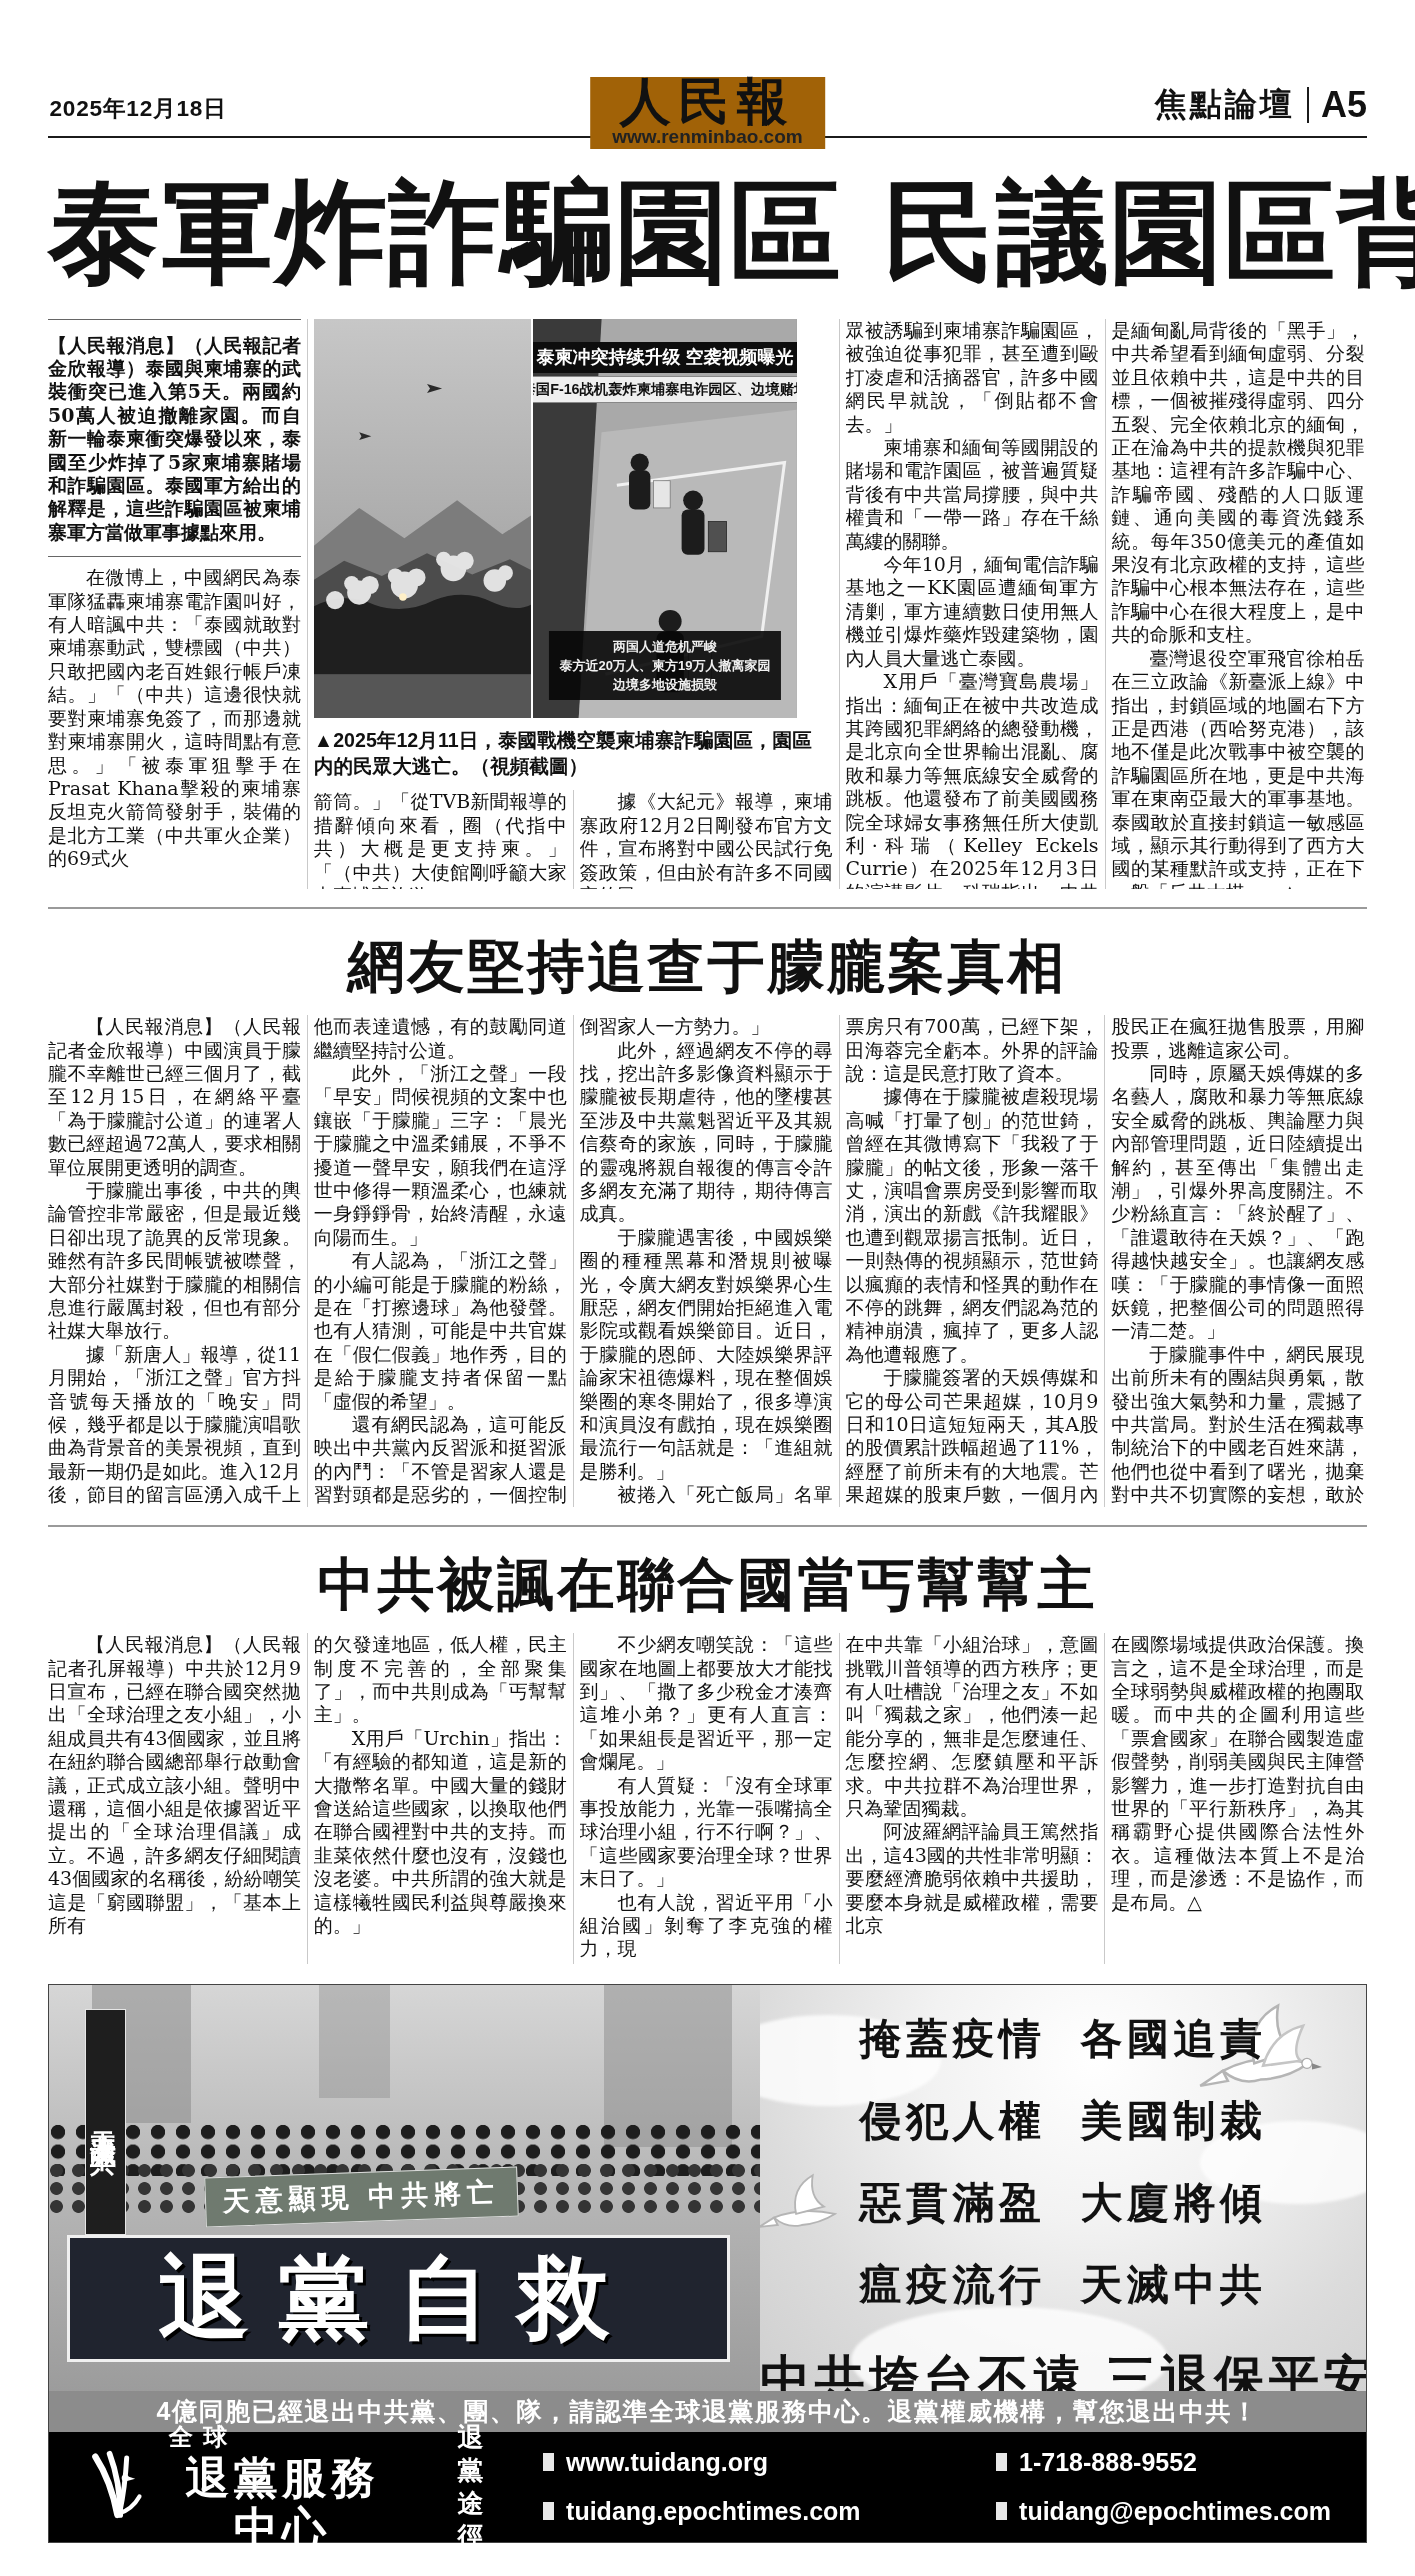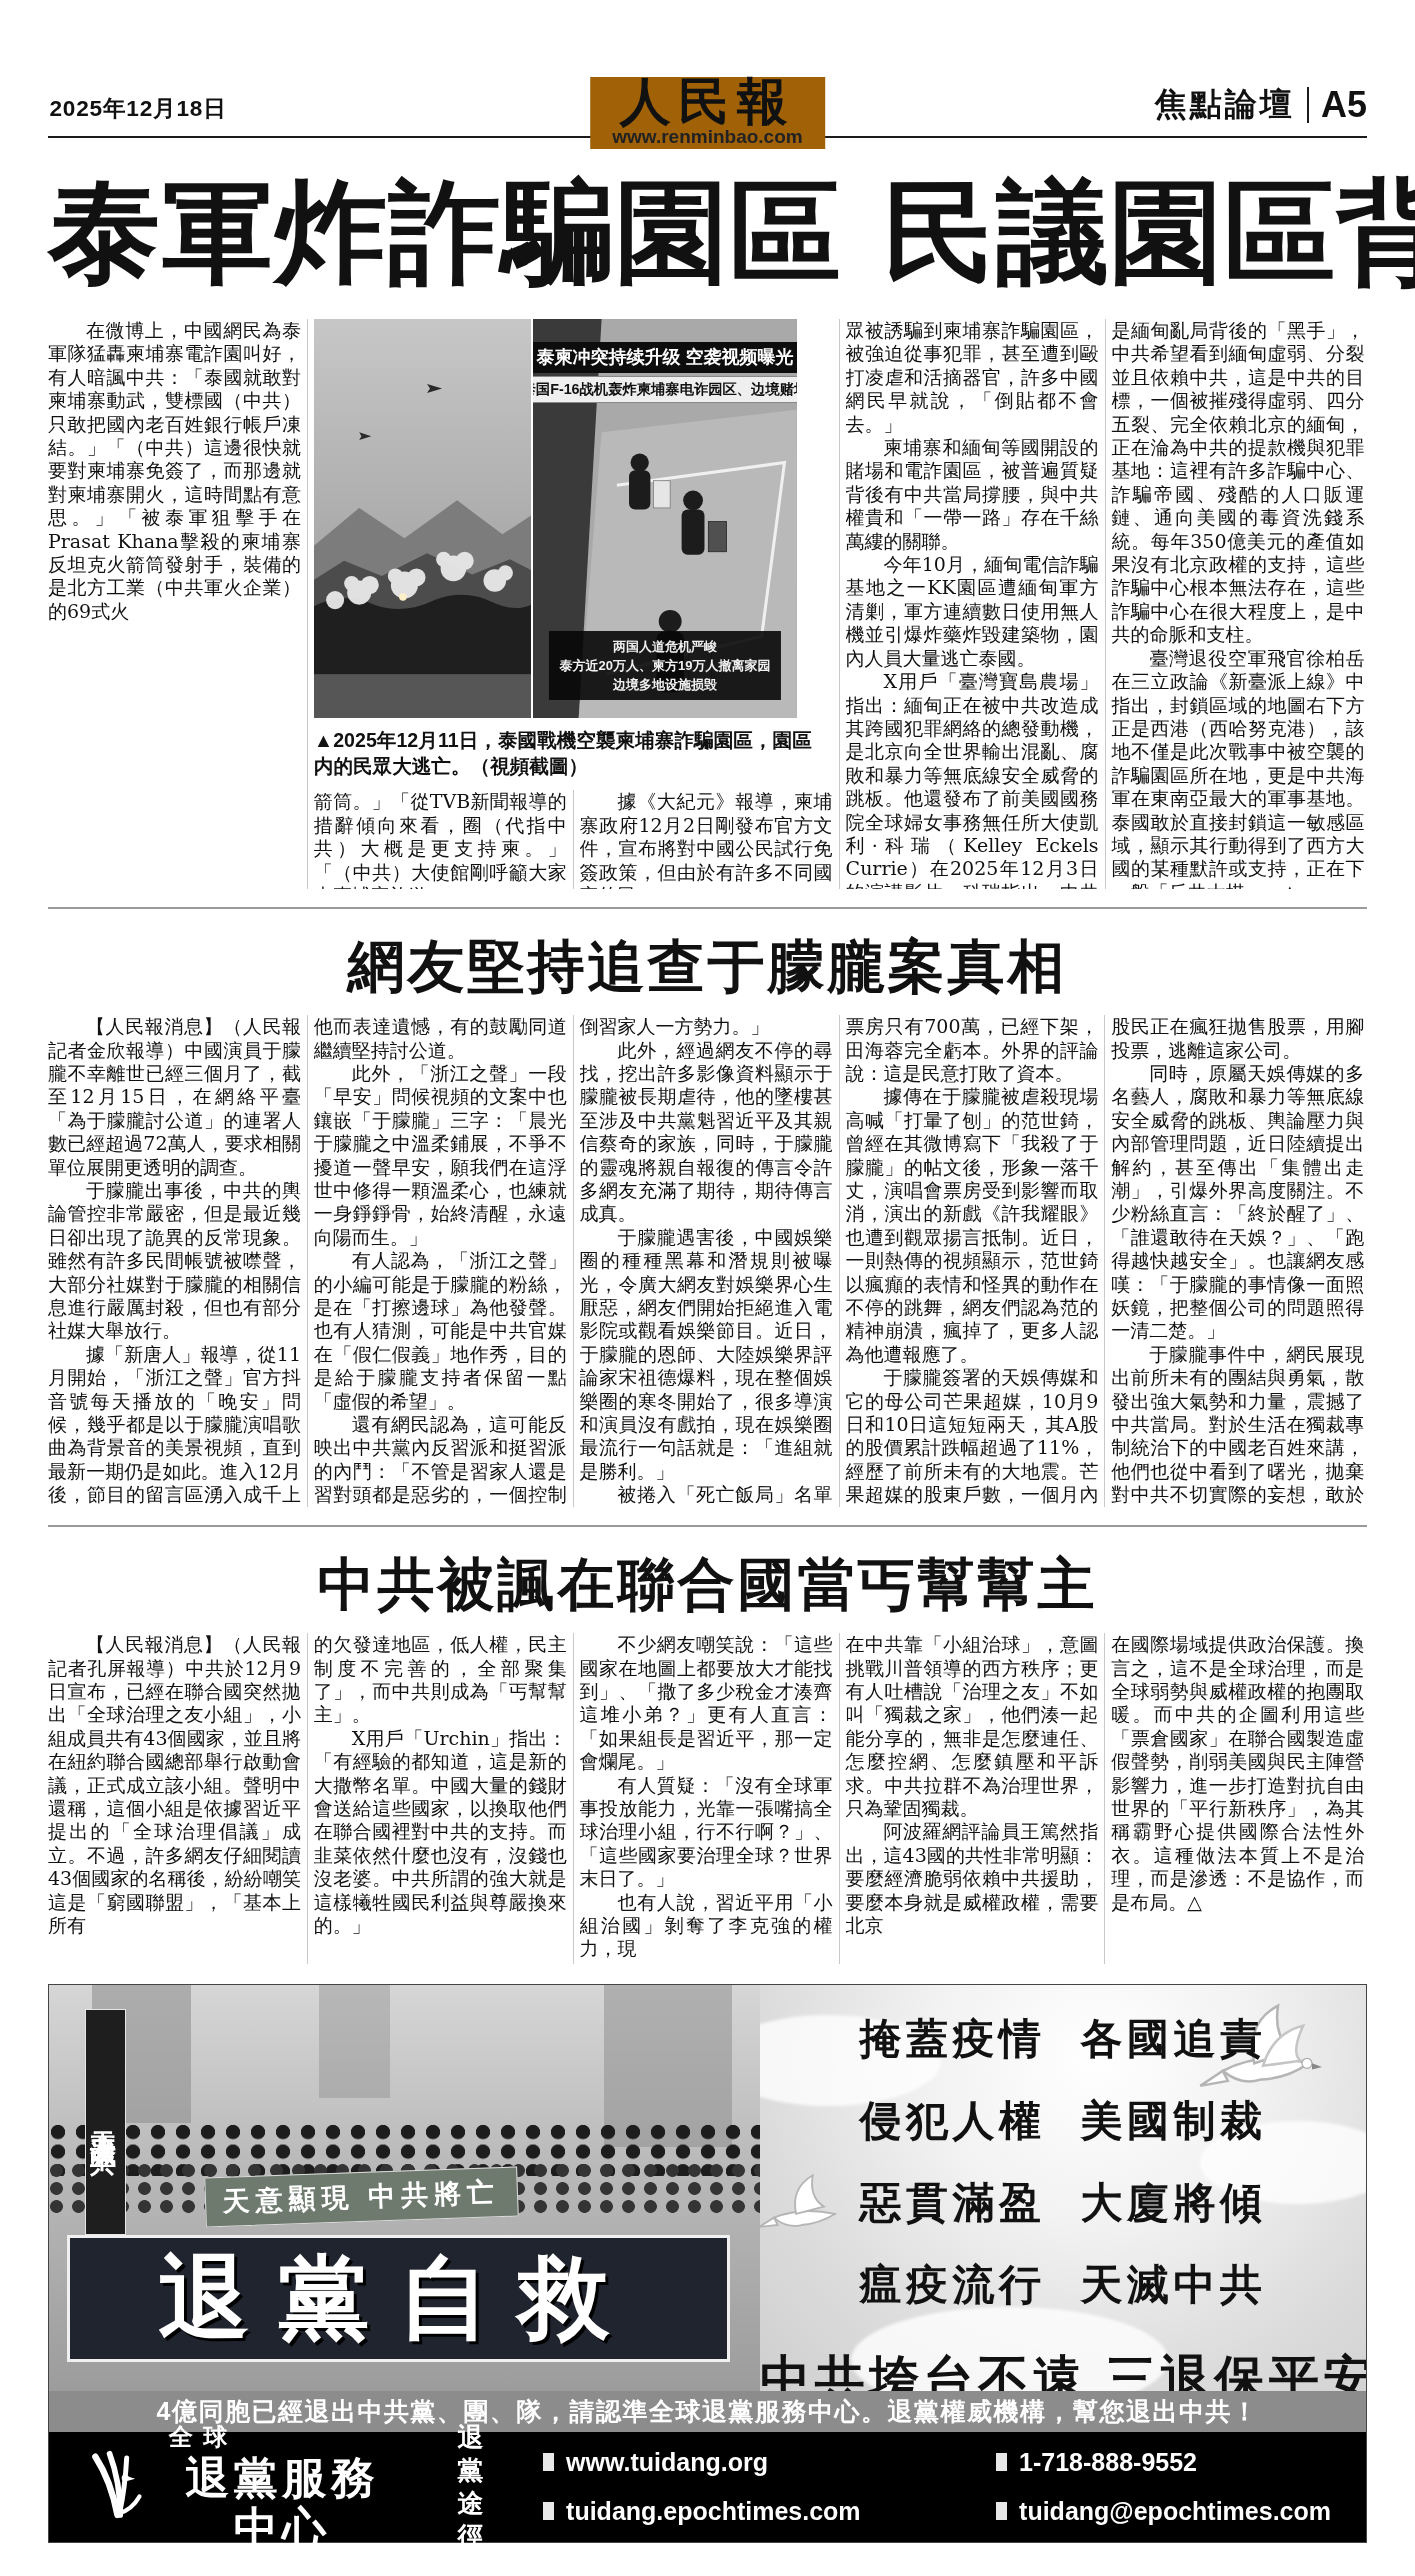--- a/index.html
+++ b/index.html
@@ -116,20 +116,23 @@
         <span class="hdr-section">焦點論壇</span>
         <span class="hdr-vbar"></span>
         <span class="hdr-page">A5</span>
       </div>
     </div>
 
     <div class="h1">泰軍炸詐騙園區 民議園區背後黑手</div>
 
     <div class="row row1 body">
       <div class="col">
+        <div class="lead1">
+          <p>【人民報消息】（人民報記者金欣報導）泰國與柬埔寨的武裝衝突已進入第5天。兩國約50萬人被迫撤離家園。而自新一輪泰柬衝突爆發以來，泰國至少炸掉了5家柬埔寨賭場和詐騙園區。泰國軍方給出的解釋是，這些詐騙園區被柬埔寨軍方當做軍事據點來用。</p>
+        </div>
         <p>在微博上，中國網民為泰軍隊猛轟柬埔寨電詐園叫好，有人暗諷中共：「泰國就敢對柬埔寨動武，雙標國（中共）只敢把國內老百姓銀行帳戶凍結。」「（中共）這邊很快就要對柬埔寨免簽了，而那邊就對柬埔寨開火，這時間點有意思。」「被泰軍狙擊手在Prasat Khana擊殺的柬埔寨反坦克火箭筒發射手，裝備的是北方工業（中共軍火企業）的69式火</p>
       </div>
       <div class="vrule"></div>
 
       <div class="mid">
         <div class="photo">
           <div class="ph-left">
             <svg viewBox="0 0 288 528" preserveAspectRatio="none">
               <defs>
                 <linearGradient id="sky" x1="0" y1="0" x2="0" y2="1">

